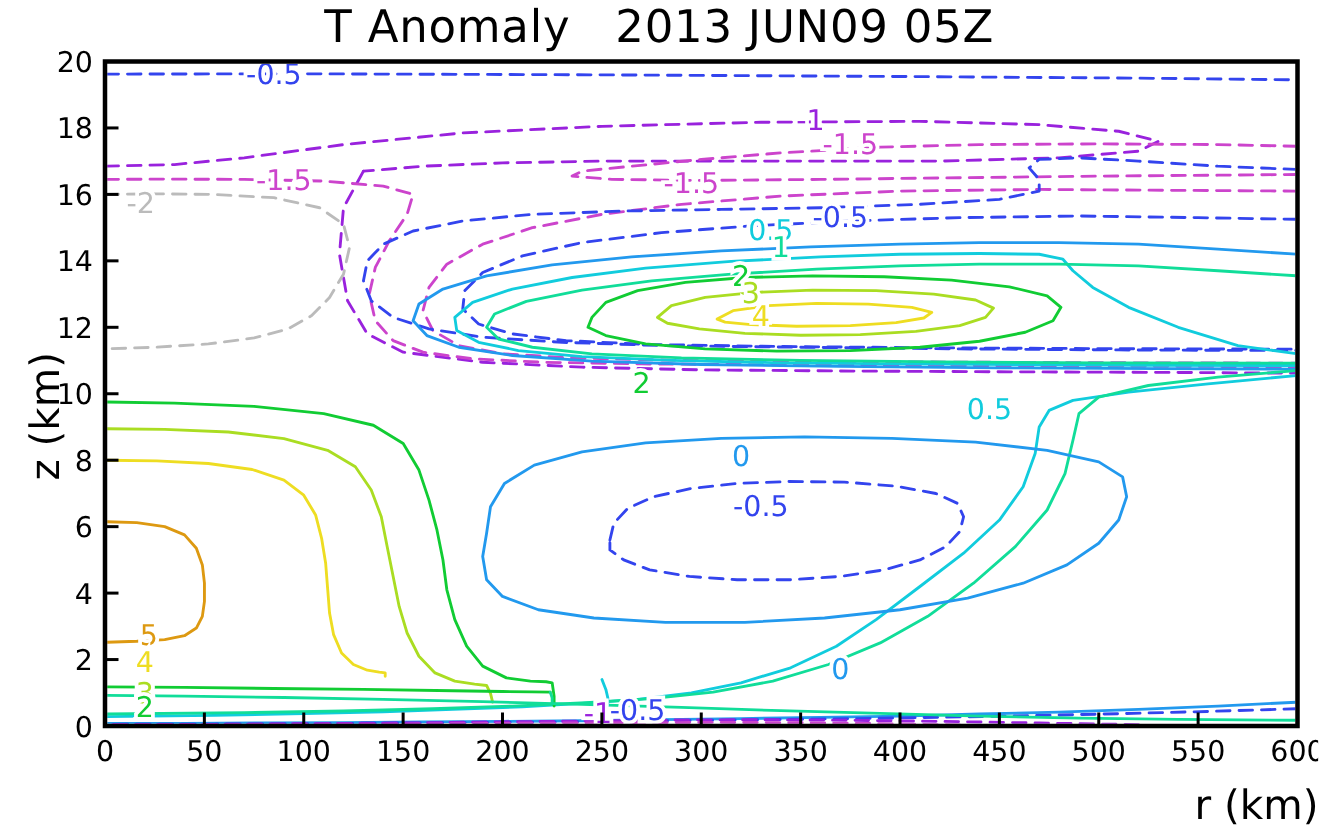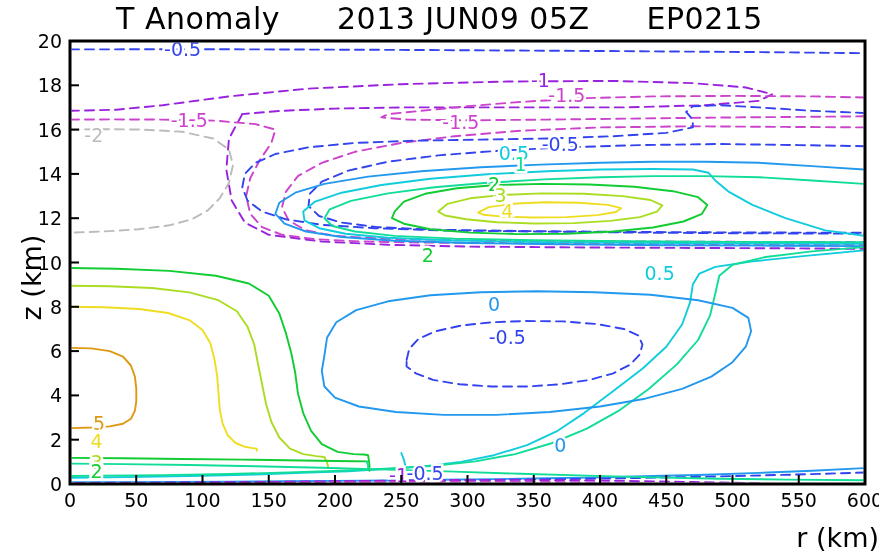--- a/index.html
+++ b/index.html
@@ -17,21 +17,21 @@
   }
   .title-row {
     position: absolute;
     top: 0px;
     left: 0px;
     width: 879px;
     height: 36px;
     display: flex;
     align-items: center;
     justify-content: center;
-    gap: 57px;
+    gap: 30px;
     font-size: 30px;
     color: #000000;
     letter-spacing: 0.5px;
     white-space: nowrap;
   }
   .title-seg { display: inline-block; }
   .axis-label {
     position: absolute;
     font-size: 27px;
     color: #000000;
@@ -69,21 +69,20 @@
   }
 </style>
 </head>
 <body>
 
 <div id="root">
 
   <div class="title-row">
     <span class="title-seg">T Anomaly</span>
     <span class="title-seg">2013 JUN09 05Z</span>
-    <span class="title-seg">EP0215</span>
   </div>
 
   <svg class="plot" id="plotsvg" viewBox="0 0 879 559">
       <defs>
         <clipPath id="axclip">
           <rect x="71.5" y="42.5" width="792" height="440"></rect>
         </clipPath>
       </defs>
       <g clip-path="url(#axclip)">
         <path d="M70.0,49.4 L202.5,49.2 L401.3,49.9 L600.0,51.0 L759.0,52.1 L865.0,53.2 " fill="none" stroke="#3344ee" stroke-width="1.9" stroke-linejoin="round" stroke-linecap="round" stroke-dasharray="9,6"></path>

